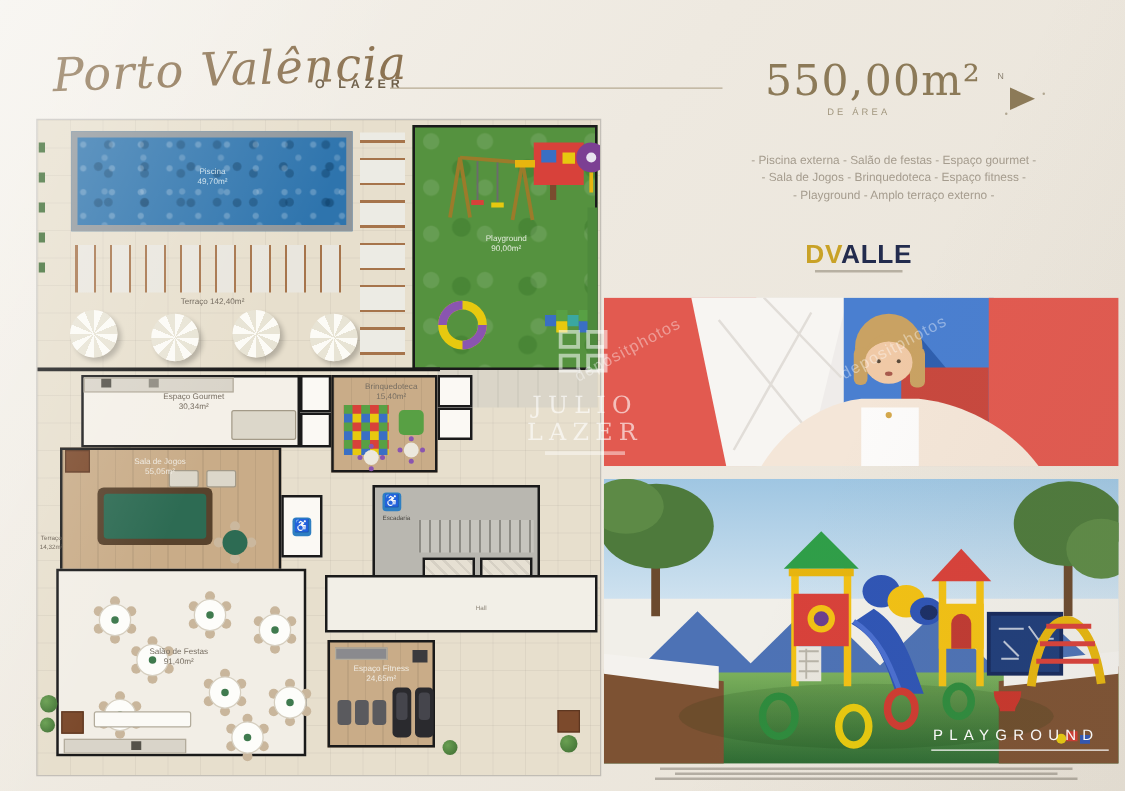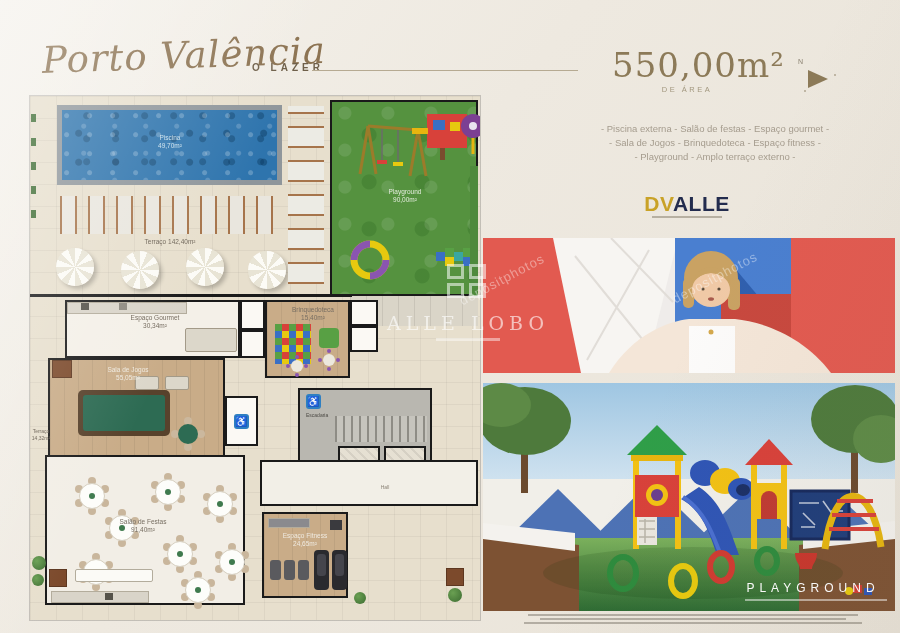--- a/index.html
+++ b/index.html
@@ -406,19 +406,19 @@
 
   <div class="disc" style="left:528px;top:614px;width:330px;"></div>
   <div class="disc" style="left:540px;top:618px;width:306px;"></div>
   <div class="disc" style="left:524px;top:622px;width:338px;"></div>
 
   <div class="abs wm-agency">
     <div class="wm-logo">
       <span style="left:2px;top:2px;"></span><span style="left:24px;top:2px;"></span>
       <span style="left:2px;top:21px;"></span><span style="left:24px;top:21px;"></span>
     </div>
-    <div class="wm-name">ALLE LOBO</div>
+    <div class="wm-name">JULIO LAZER</div>
     <div class="wm-sub"></div>
   </div>
   <div class="wm-stock" style="left:455px;top:272px;">depositphotos</div>
   <div class="wm-stock" style="left:668px;top:270px;">depositphotos</div>
 
 </div>
 
 </body></html>

